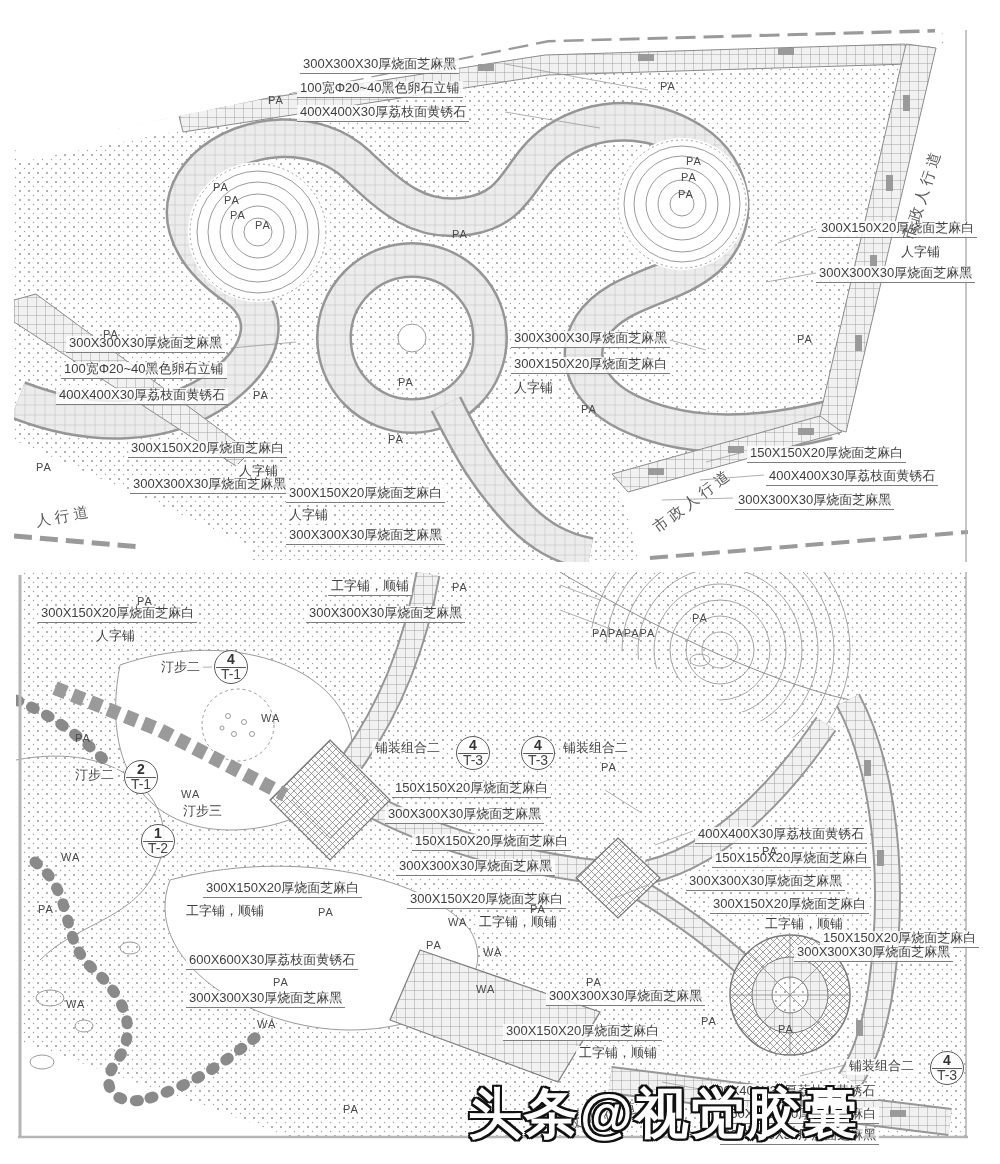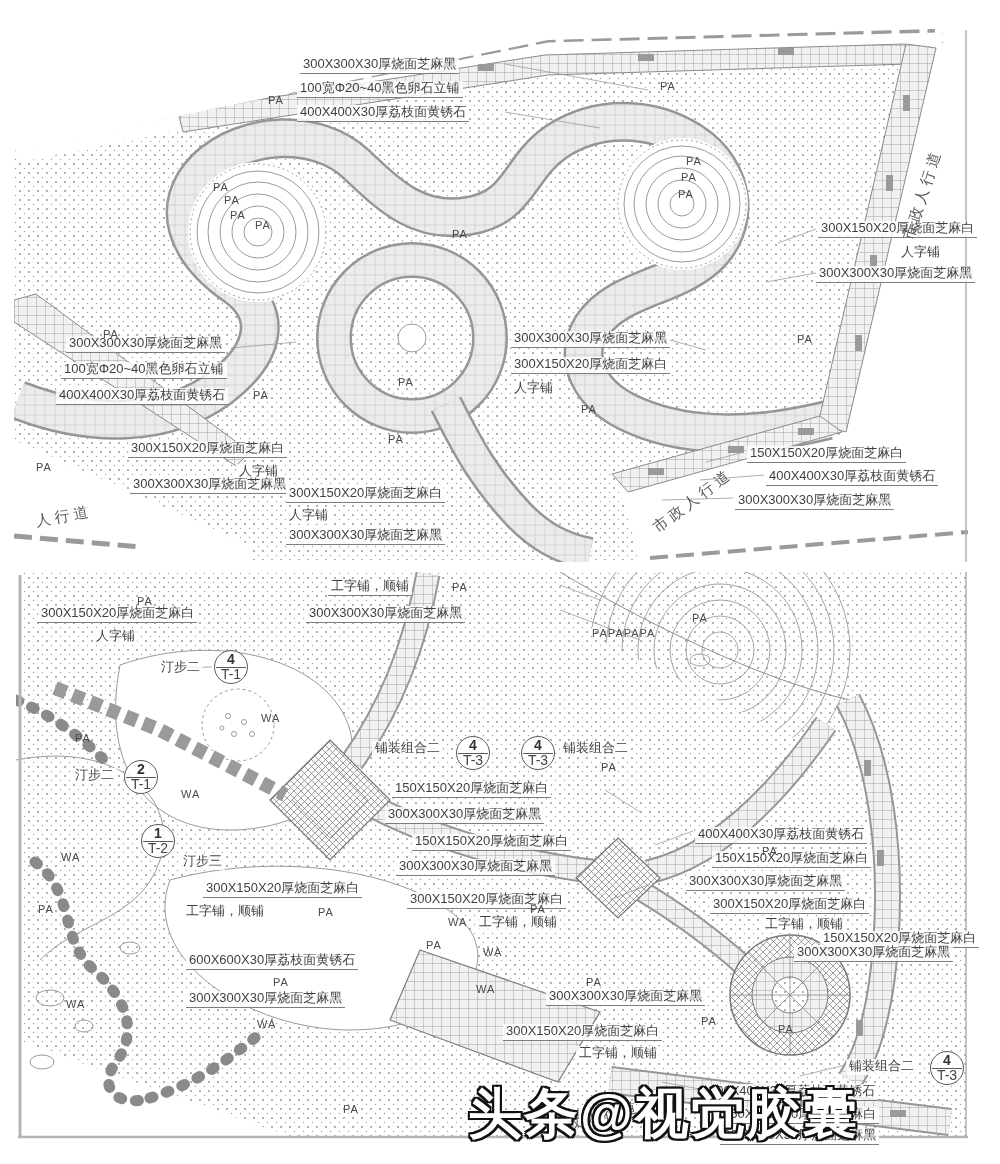--- a/index.html
+++ b/index.html
@@ -269,21 +269,21 @@
       <div class="area" style="left: 36px; top: 461px;">PA</div>
       <div class="road" style="left: 908px; top: 230px; transform: rotate(-72deg);">市政人行道</div>
       <div class="road" style="left: 655px; top: 520px; transform: rotate(-37deg);">市政人行道</div>
       <div class="road" style="left: 36px; top: 512px; transform: rotate(-10deg);">人行道</div>
       <div class="lbl" style="left: 38px; top: 606px;">300X150X20厚烧面芝麻白</div>
       <div class="lbl noul" style="left: 93px; top: 629px;">人字铺</div>
       <div class="lbl" style="left: 328px; top: 579px;">工字铺，顺铺</div>
       <div class="lbl" style="left: 306px; top: 606px;">300X300X30厚烧面芝麻黑</div>
       <div class="lbl noul" style="left: 158px; top: 660px;">汀步二</div>
       <div class="lbl noul" style="left: 72px; top: 768px;">汀步二</div>
-      <div class="lbl noul" style="left: 180px; top: 854px; text-align: center;">汀步三</div>
+      <div class="lbl noul" style="left: 180px; top: 804px; text-align: center;">汀步三</div>
       <div class="lbl noul" style="left: 372px; top: 741px;">铺装组合二</div>
       <div class="lbl noul" style="left: 560px; top: 741px;">铺装组合二</div>
       <div class="lbl" style="left: 392px; top: 781px;">150X150X20厚烧面芝麻白</div>
       <div class="lbl" style="left: 385px; top: 807px;">300X300X30厚烧面芝麻黑</div>
       <div class="lbl" style="left: 412px; top: 834px;">150X150X20厚烧面芝麻白</div>
       <div class="lbl" style="left: 396px; top: 859px;">300X300X30厚烧面芝麻黑</div>
       <div class="lbl" style="left: 407px; top: 892px;">300X150X20厚烧面芝麻白</div>
       <div class="lbl noul" style="left: 476px; top: 915px;">工字铺，顺铺</div>
       <div class="lbl" style="left: 695px; top: 827px;">400X400X30厚荔枝面黄锈石</div>
       <div class="lbl" style="left: 712px; top: 851px;">150X150X20厚烧面芝麻白</div>

